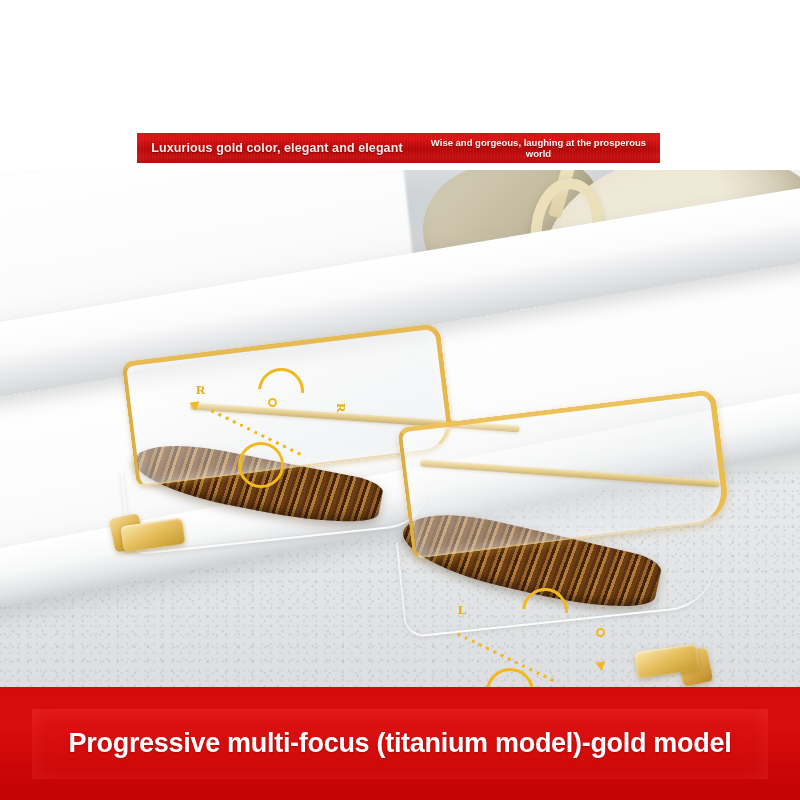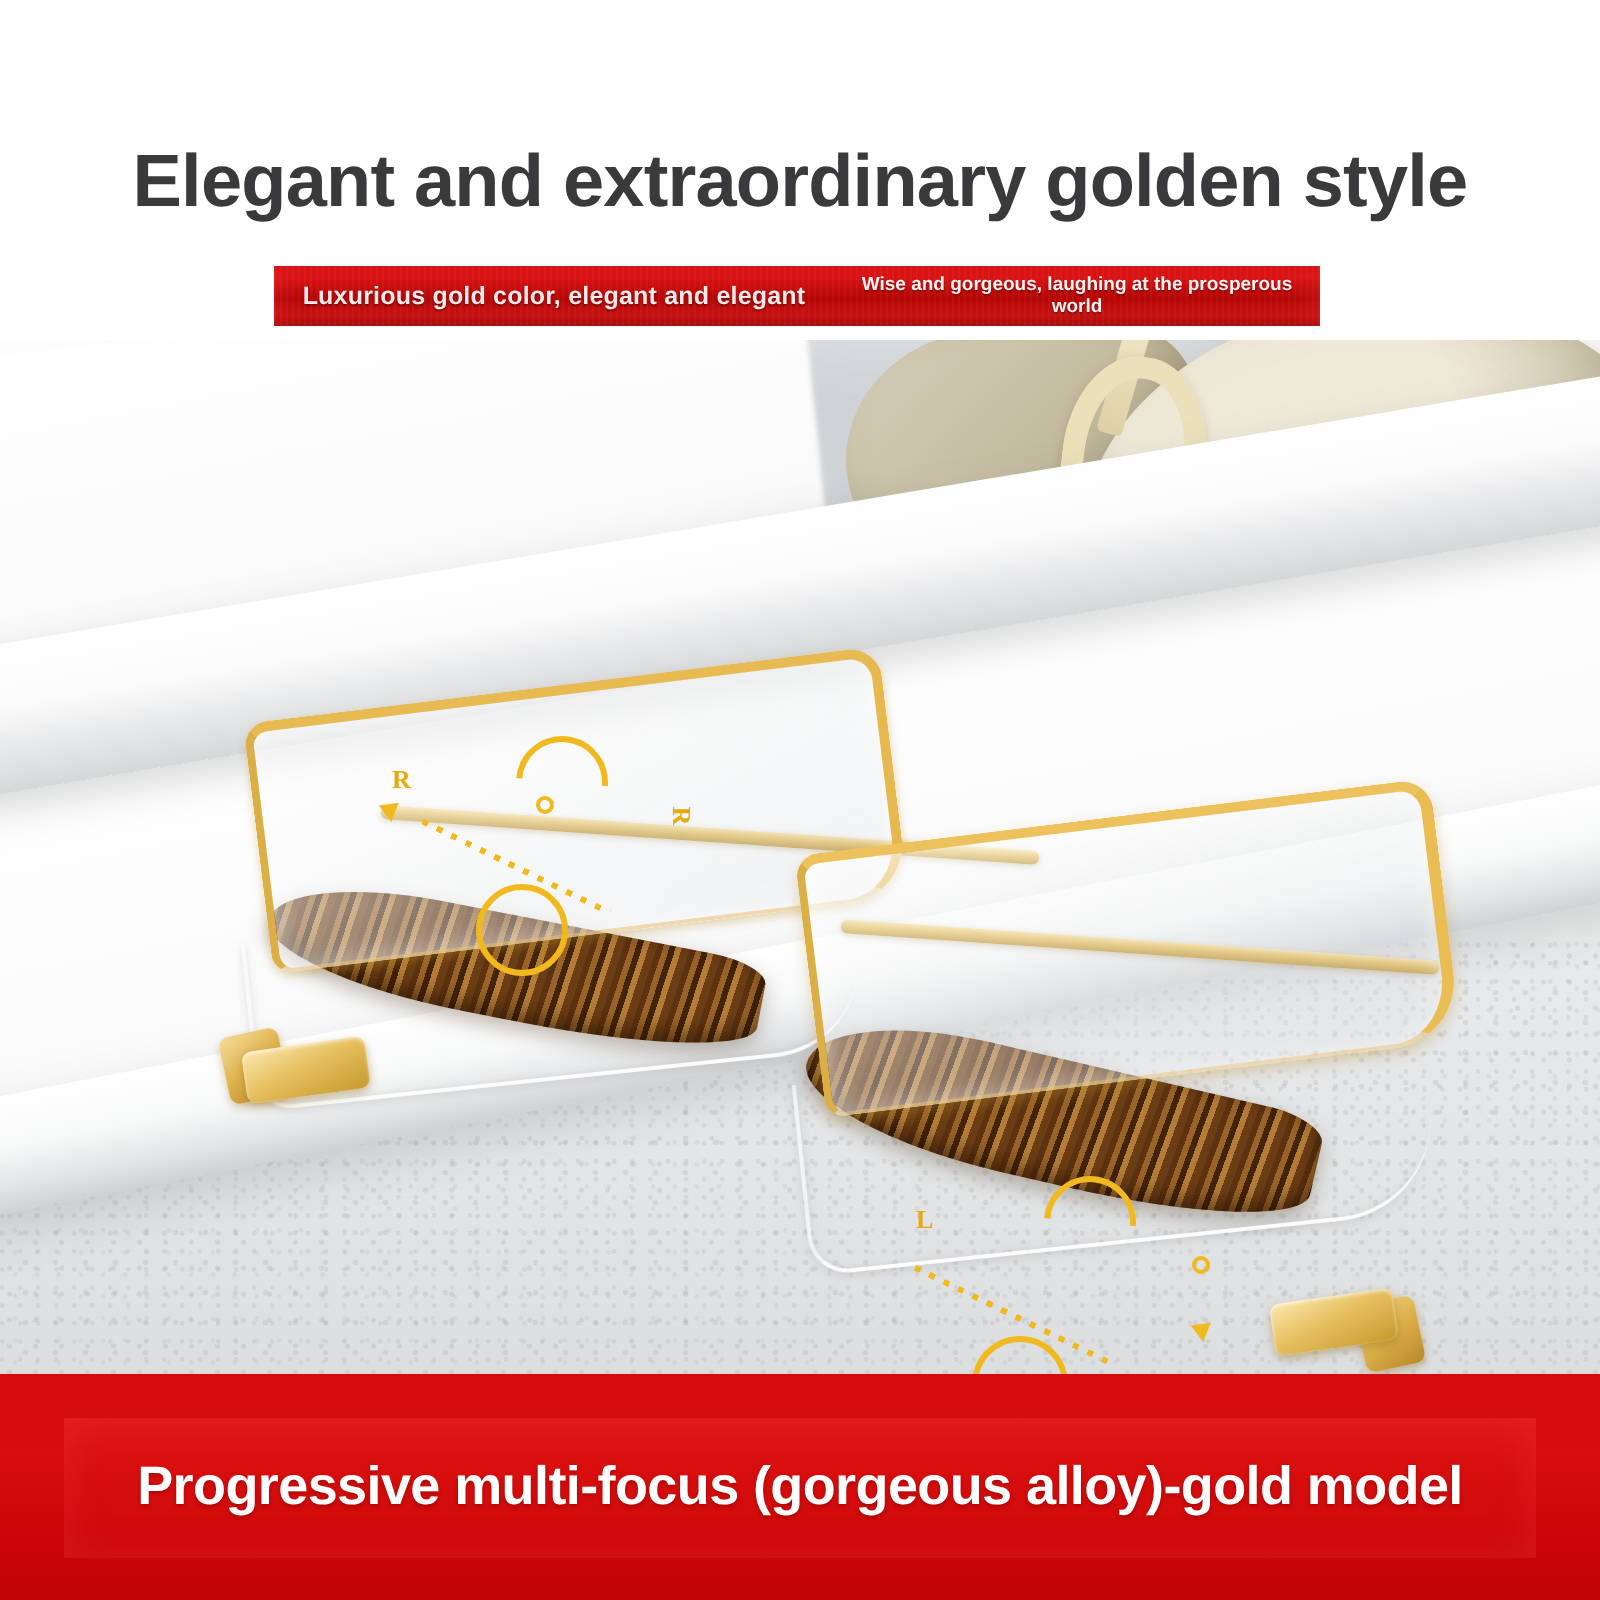--- a/index.html
+++ b/index.html
@@ -298,23 +298,20 @@
     color:#ffffff; font-size:27px; font-weight:bold;
     letter-spacing:-0.3px; white-space:nowrap;
     text-shadow:0 1px 2px rgba(110,0,0,.45);
   }
 </style>
 </head>
 <body>
 
 <div class="page">
 
-  <div class="headline-zone">
-    <div class="headline">Elegant and extraordinary golden style</div>
-  </div>
 
   <div class="tagline-banner">
     <div class="tagline-left">Luxurious gold color, elegant and elegant</div>
     <div class="tagline-right">Wise and gorgeous, laughing at the prosperous world</div>
   </div>
 
   <div class="photo">
 
     <div class="surface-texture"></div>
     <div class="grey-mottle"></div>
@@ -369,16 +366,16 @@
       <div class="mk-dots" style="left:452px; top:486px; width:108px; transform:rotate(26deg);"></div>
       <div class="mk-letter" style="left:458px; top:432px; font-size:13px;">L</div>
       <div class="mk-tri" style="left:596px; top:492px; transform:rotate(-8deg);"></div>
       <div class="mk-circ-small" style="left:596px; top:458px;"></div>
 
     </div>
   </div>
 
   <div class="bottom-banner">
     <div class="bottom-inner"></div>
-    <div class="bottom-text">Progressive multi-focus (gorgeous alloy)-gold model</div>
+    <div class="bottom-text">Progressive multi-focus (titanium model)-gold model</div>
   </div>
 
 </div>
 
 </body></html>

